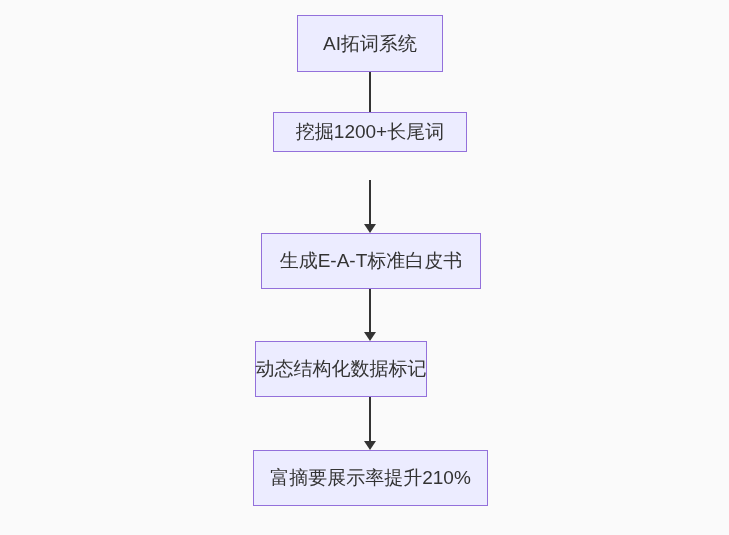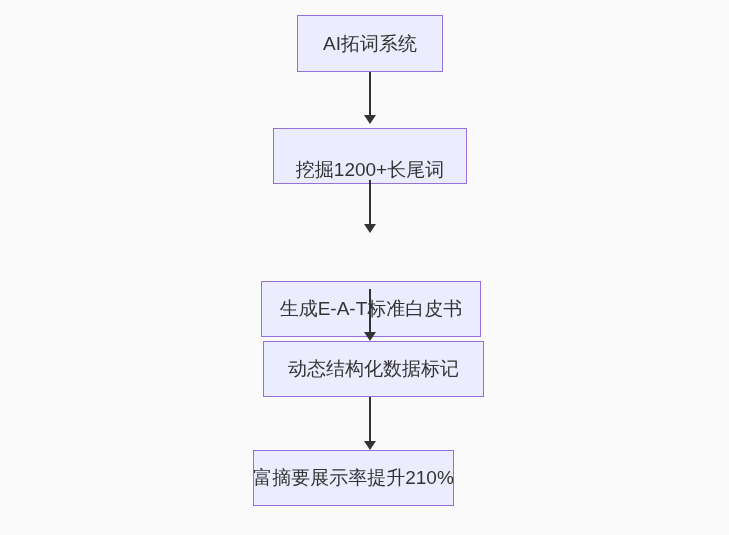--- a/index.html
+++ b/index.html
@@ -54,44 +54,44 @@
 
   <div class="node" style="left:297px; top:15px; width:146px; height:57px;">
     <span>AI拓词系统</span>
   </div>
 
   <div class="arrow" style="left:364px; top:72px; height:52px;">
     <div class="shaft"></div>
     <div class="head"></div>
   </div>
 
-  <div class="node" style="left:273px; top:128px; width:194px; height:56px;align-items:flex-end;">
+  <div class="node" style="left:273px; top:112px; width:194px; height:40px;">
     <span>挖掘1200+长尾词</span>
   </div>
 
   <div class="arrow" style="left:364px; top:180px; height:53px;">
     <div class="shaft"></div>
     <div class="head"></div>
   </div>
 
-  <div class="node" style="left:261px; top:233px; width:220px; height:56px;margin-top:48px;">
+  <div class="node" style="left:261px; top:233px; width:220px; height:56px;">
     <span>生成E-A-T标准白皮书</span>
   </div>
 
   <div class="arrow" style="left:364px; top:289px; height:52px;">
     <div class="shaft"></div>
     <div class="head"></div>
   </div>
 
-  <div class="node" style="left:263px; top:341px; width:221px; height:56px;">
+  <div class="node" style="left:255px; top:341px; width:172px; height:56px;">
     <span>动态结构化数据标记</span>
   </div>
 
   <div class="arrow" style="left:364px; top:397px; height:53px;">
     <div class="shaft"></div>
     <div class="head"></div>
   </div>
 
-  <div class="node" style="left:253px; top:450px; width:201px; height:56px;">
+  <div class="node" style="left:253px; top:450px; width:235px; height:56px;">
     <span>富摘要展示率提升210%</span>
   </div>
 
 </div>
 
 </body></html>

